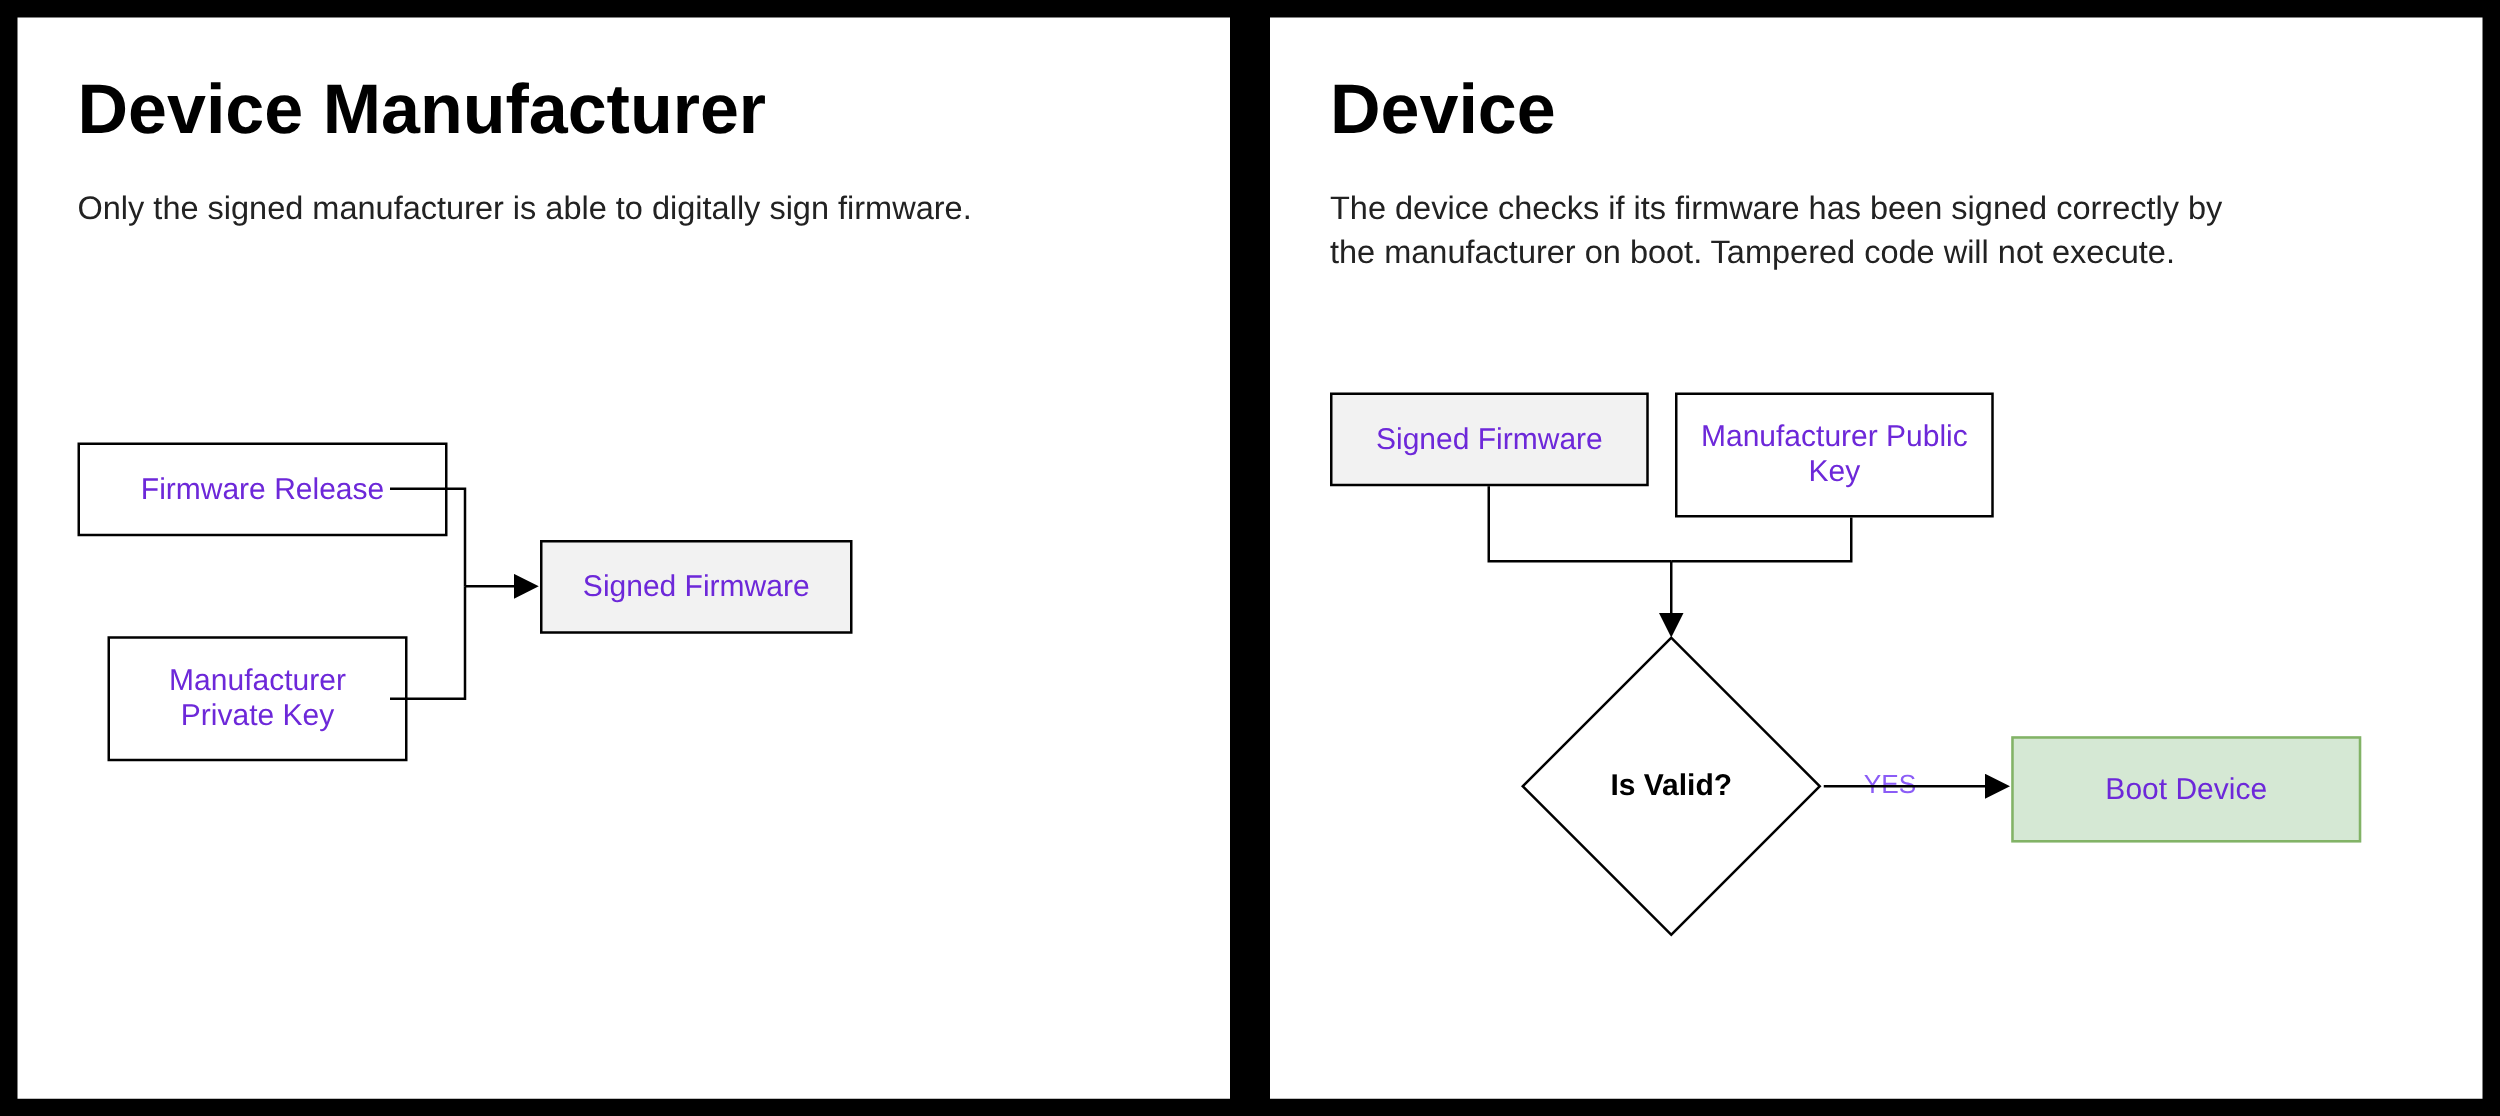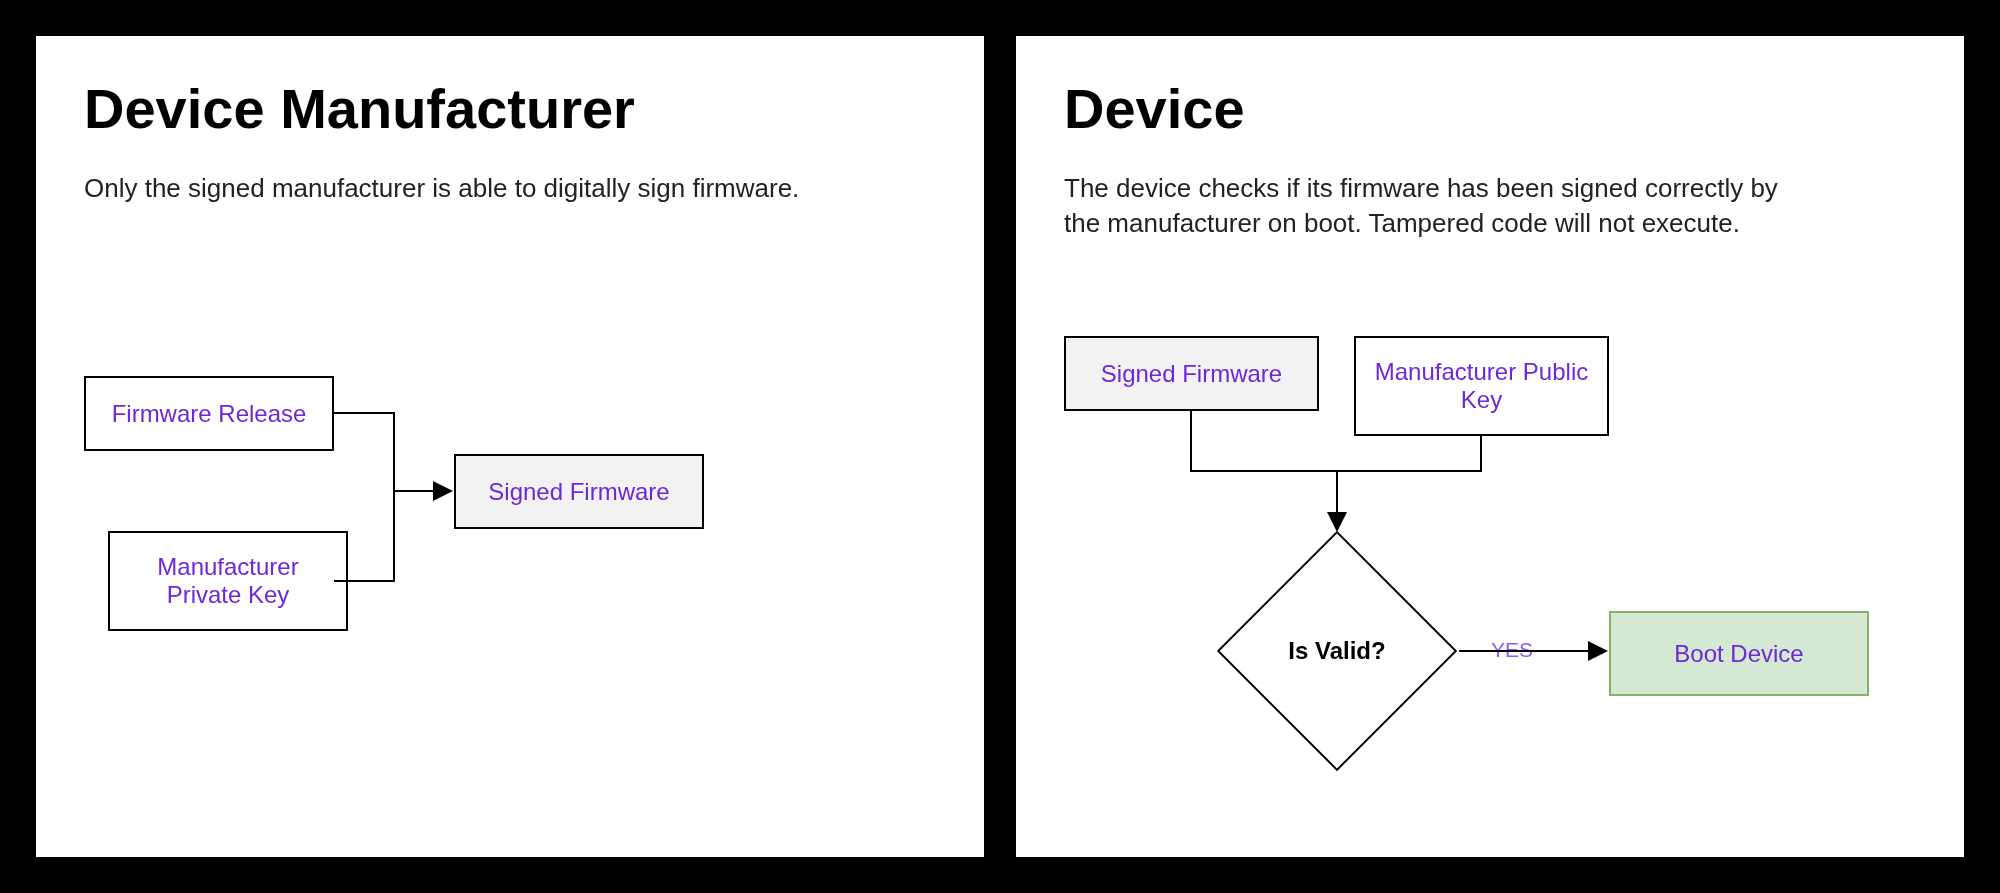--- a/index.html
+++ b/index.html
@@ -7,21 +7,21 @@
     background: #000;
     font-family: Arial, Helvetica, sans-serif;
     width: 2000px;
     height: 893px;
     overflow: hidden;
   }
   .container {
     display: flex;
     width: 100%;
     height: 100%;
-    padding: 36px;
+    padding: 14px;
     gap: 32px;
   }
   .panel {
     background: #fff;
     flex: 1;
     position: relative;
     padding: 40px 48px;
   }
   .panel h1 {
     font-size: 56px;
@@ -90,21 +90,21 @@
 <body>
 
 <div class="container">
 
   <div class="panel">
     <h1>Device Manufacturer</h1>
     <p class="desc">Only the signed manufacturer is able to digitally sign firmware.</p>
 
     <div class="diagram" style="left:48px; top:340px; width:700px; height:350px;">
 
-      <div class="box" style="left:0; top:0; width:250px; height:75px;text-align:right;">Firmware Release</div>
+      <div class="box" style="left:0; top:0; width:296px; height:75px;text-align:right;">Firmware Release</div>
 
       <div class="box" style="left:0; top:155px; width:240px; height:100px;margin-left:24px;">Manufacturer Private Key</div>
 
       <div class="box gray" style="left:370px; top:78px; width:250px; height:75px;">Signed Firmware</div>
 
       <svg class="lines" style="left:0; top:0;" width="700" height="350">
         <defs>
           <marker id="ah1" markerWidth="10" markerHeight="10" refX="8" refY="5" orient="auto">
             <path d="M0,0 L10,5 L0,10 z" fill="#000"></path>
           </marker>
@@ -120,28 +120,28 @@
   </div>
 
   <div class="panel">
     <h1>Device</h1>
     <p class="desc">The device checks if its firmware has been signed correctly by the manufacturer on boot. Tampered code will not execute.</p>
 
     <div class="diagram" style="left:48px; top:300px; width:880px; height:520px;">
 
       <div class="box gray" style="left:0; top:0; width:255px; height:75px;">Signed Firmware</div>
 
-      <div class="box" style="left:290px; top:0; width:255px; height:100px;">Manufacturer Public Key</div>
+      <div class="box" style="left:276px; top:0; width:255px; height:100px;">Manufacturer Public Key</div>
 
       <div class="diamond" style="left:188px; top:230px;font-weight:bold;">
         <div class="shape"></div>
         <div class="label">Is Valid?</div>
       </div>
 
-      <div class="box green" style="left:545px; top:275px; width:260px; height:85px;">Boot Device</div>
+      <div class="box green" style="left:545px; top:275px; width:280px; height:85px;">Boot Device</div>
 
       <div class="edge-label" style="left:425px; top:302px;">YES</div>
 
       <svg class="lines" style="left:0; top:0;" width="880" height="520">
         <defs>
           <marker id="ah2" markerWidth="10" markerHeight="10" refX="8" refY="5" orient="auto">
             <path d="M0,0 L10,5 L0,10 z" fill="#000"></path>
           </marker>
         </defs>
 

